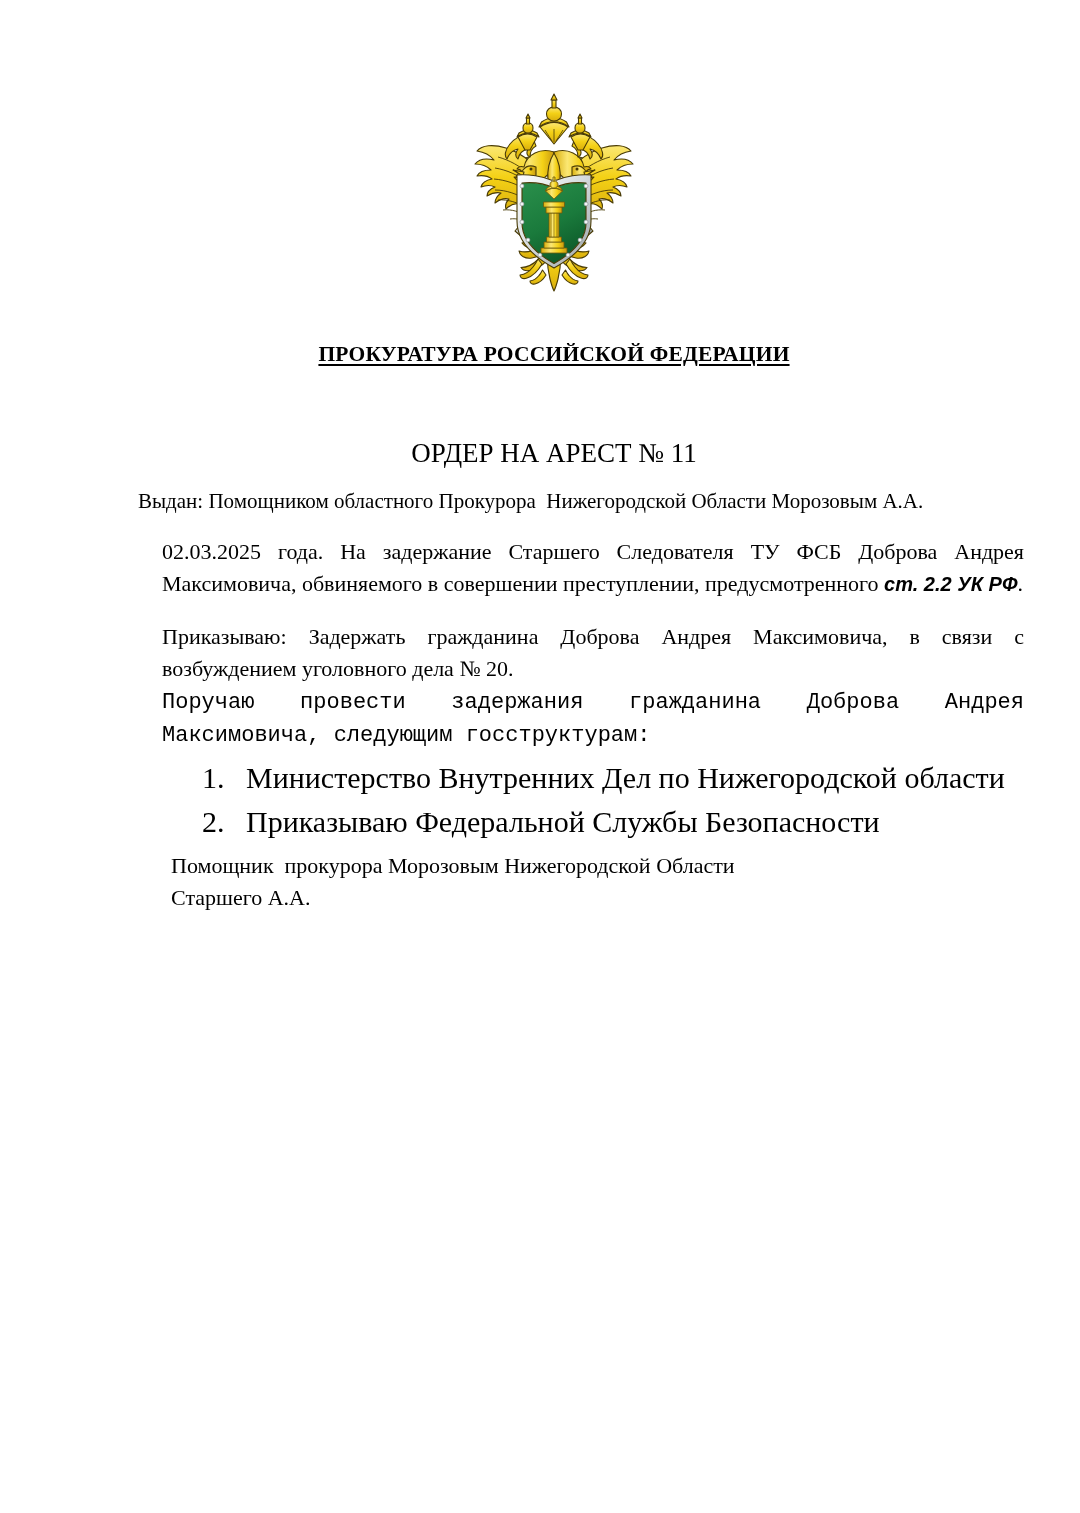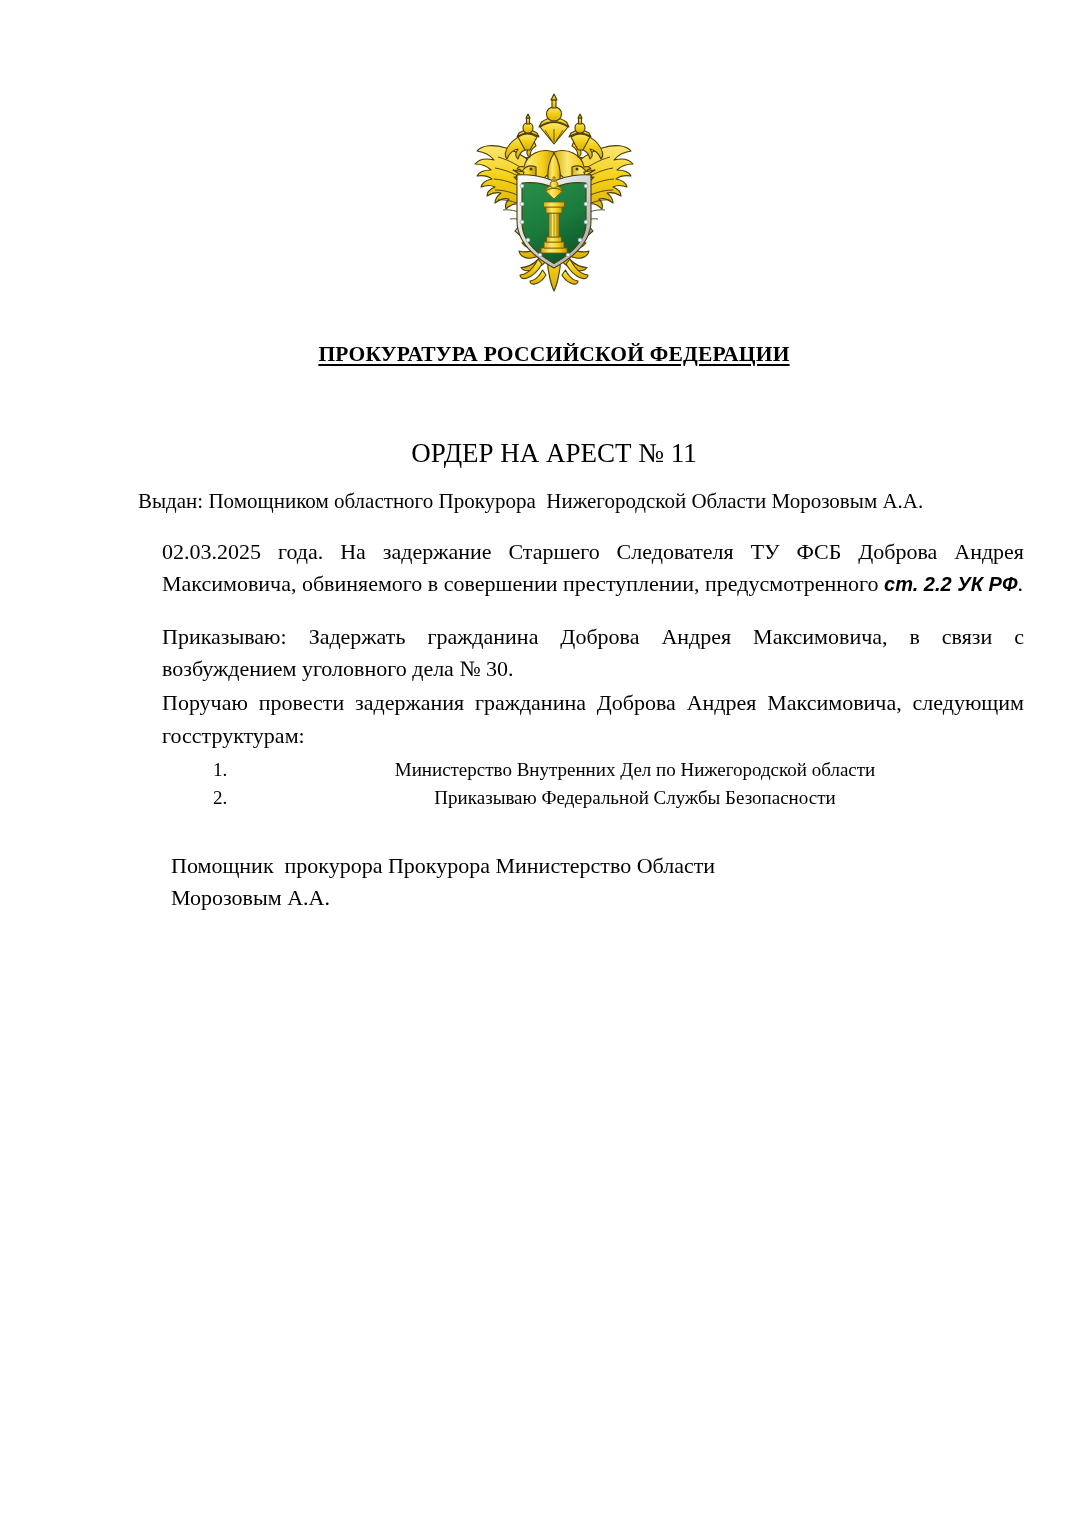--- a/index.html
+++ b/index.html
@@ -87,41 +87,41 @@
 
   .para {
     margin: 0;
     text-align: justify;
     text-justify: inter-word;
     line-height: 1.47;
   }
   .para-justify-all {
     text-align: justify;
     text-align-last: left;
+    font-family: Liberation Mono, monospace;
   }
 
   .gap-sm { height: 20px; }
   .gap-xs { height: 2px; }
 
   .statute {
     font-family: "Liberation Sans", "DejaVu Sans", sans-serif;
     font-weight: bold;
     font-size: 20px;
     font-style: italic;
   }
 
   
   .gov-list {
     margin: 4px 0 0 0;
     padding-left: 70px;
     list-style-position: outside;
     list-style-type: decimal;
-    font-size: 19px;
+    font-size: 30px;
     line-height: 1.46;
-    text-align: center;
   }
   .gov-list li {
     padding-left: 14px;
   }
 
   
   .signature {
     position: absolute;
     left: 157px;
     top: 850px;
@@ -309,30 +309,30 @@
   <div class="doc-title">ОРДЕР НА АРЕСТ № 11</div>
 
   <div class="issued-line">Выдан: Помощником областного Прокурора  Нижегородской Области Морозовым А.А.</div>
 
   <div class="body-block">
 
     <p class="para"><span>02.03.2025 года. На задержание Старшего Следователя ТУ ФСБ Доброва Андрея Максимовича,  обвиняемого в совершении преступлении, предусмотренного </span><span class="statute">ст. 2.2 УК РФ</span><span>.</span></p>
 
     <div class="gap-sm"></div>
 
-    <p class="para">Приказываю: Задержать гражданина Доброва Андрея Максимовича,  в связи с возбуждением уголовного дела № 30.</p>
+    <p class="para">Приказываю: Задержать гражданина Доброва Андрея Максимовича,  в связи с возбуждением уголовного дела № 20.</p>
 
     <div class="gap-xs"></div>
 
     <p class="para para-justify-all">Поручаю провести задержания гражданина Доброва Андрея Максимовича, следующим госструктурам:</p>
 
     <ol class="gov-list">
       <li>Министерство Внутренних Дел по Нижегородской области</li>
       <li>Приказываю Федеральной  Службы Безопасности</li>
     </ol>
   </div>
 
   <div class="signature">
-    <div>Помощник  прокурора Прокурора Министерство Области</div>
-    <div>Морозовым А.А.</div>
+    <div>Помощник  прокурора Морозовым Нижегородской Области</div>
+    <div>Старшего А.А.</div>
   </div>
 
 </div>
 
 </body></html>

